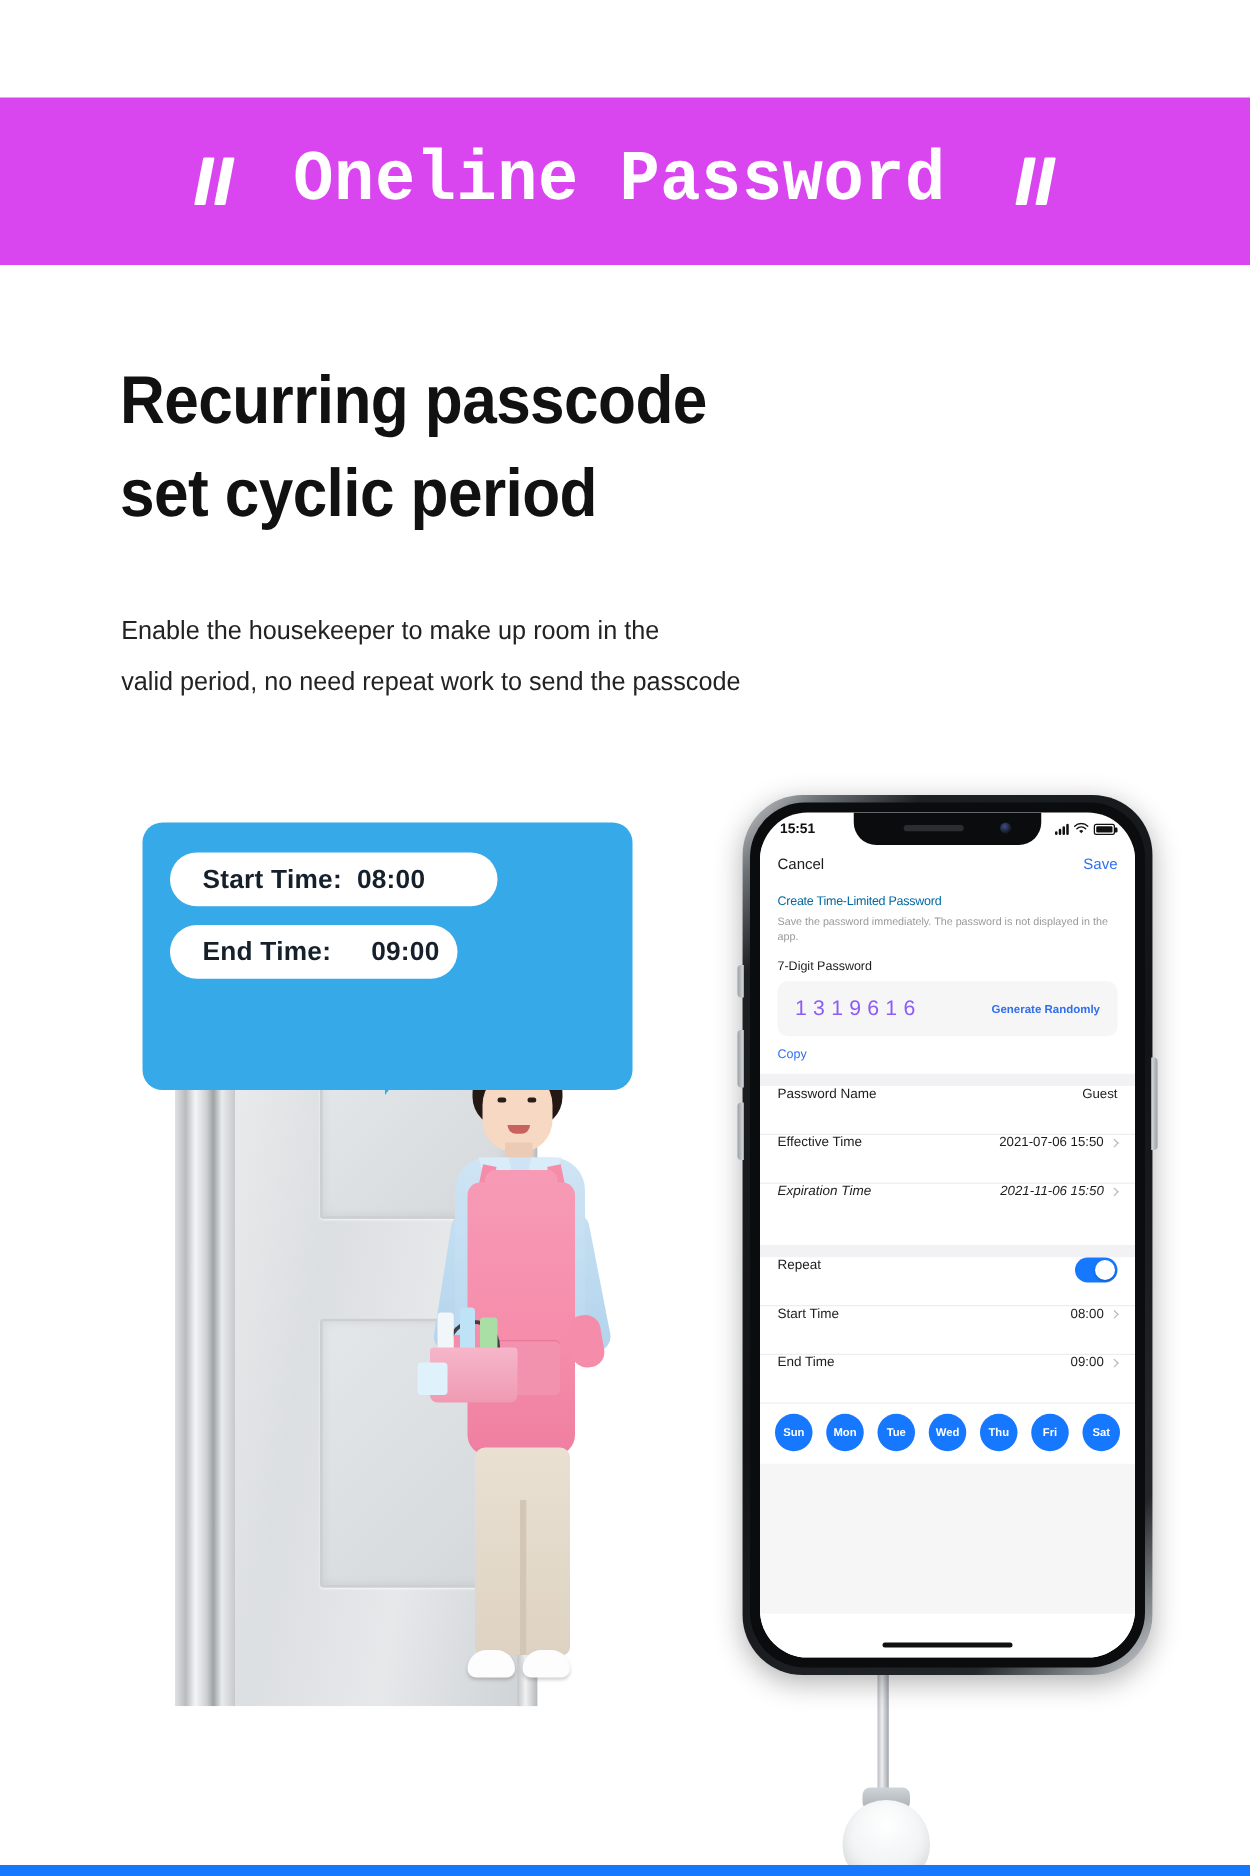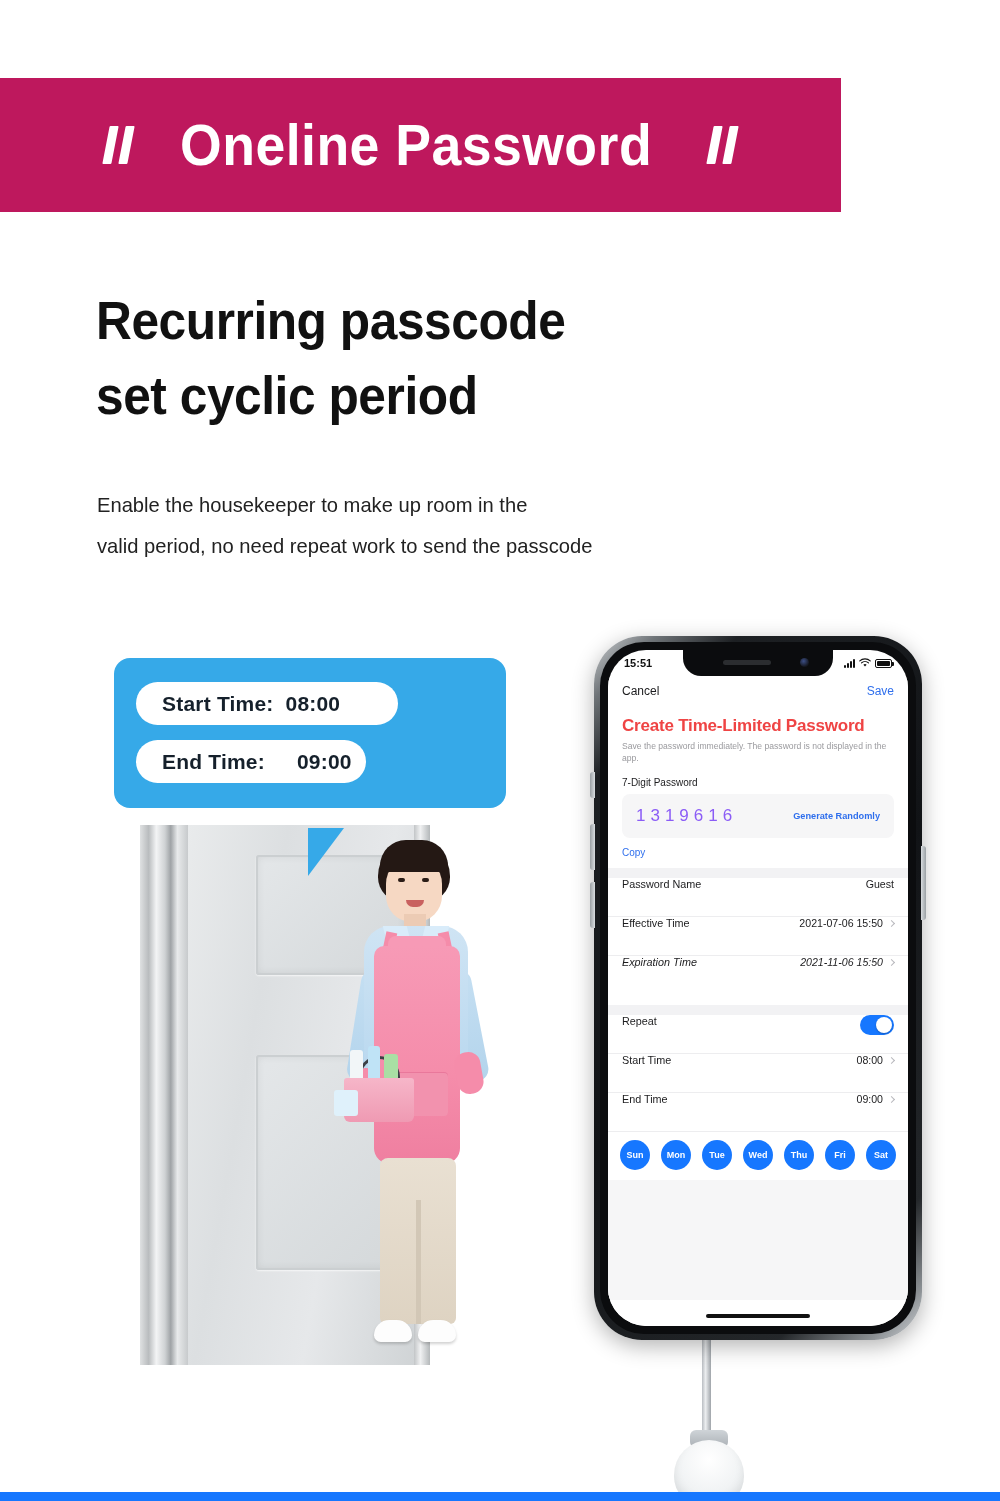--- a/index.html
+++ b/index.html
@@ -6,23 +6,23 @@
   html, body {
     width: 1000px; height: 1501px;
     background: #ffffff;
     font-family: "Liberation Sans", sans-serif;
     overflow: hidden;
   }
   .page { position: relative; width: 1000px; height: 1501px; background:#fff; }
 
   
   .banner {
-    position: absolute; left: 0; top: 78px; width: 841px; height: 134px;
-    background: #be185d;
-    display: flex; align-items: center; justify-content: center;
+    position: absolute; left: 0; top: 78px; width: 1000px; height: 134px;
+    background: #d946ef;
+    display: flex; align-items: center; justify-content: center; font-family: Liberation Mono, monospace;
   }
   .banner-inner { display: flex; align-items: center; gap: 34px; }
   .qmark { display: inline-flex; gap: 7px; }
   .qmark i {
     display: block; width: 9px; height: 38px; background: #fff;
     transform: skewX(-11deg); border-radius: 1px;
   }
   .qmark.right { margin-left: 8px; }
   .banner-title {
     color: #ffffff; font-size: 57px; font-weight: bold;
@@ -175,21 +175,21 @@
     border-radius: 36px 36px 30px 30px;
     box-shadow: inset 0 -6px 10px rgba(0,0,0,0.08);
   }
   .mop-collar {
     position:absolute; left: 360px; top: 590px; width: 38px; height: 18px;
     background: linear-gradient(180deg,#cfd4d8,#a9afb4); border-radius: 6px;
   }
 
   
   .callout {
-    position:absolute; left: 114px; top: 658px; width: 392px; height: 150px;
+    position:absolute; left: 114px; top: 658px; width: 392px; height: 214px;
     background: #36a9e8; border-radius: 16px;
   }
   .callout-tail {
     position:absolute; left: 308px; top: 828px; width: 0; height: 0;
     border-left: 36px solid #36a9e8;
     border-bottom: 48px solid transparent;
   }
   .pill {
     position: absolute; background: #ffffff; border-radius: 26px;
     display:flex; align-items:center;
@@ -248,21 +248,21 @@
 
   .navbar {
     position:absolute; left:0; top: 26px; width: 300px; height: 30px;
     display:flex; align-items:center; justify-content:space-between; padding: 0 14px;
     background:#fff;
   }
   .nav-cancel { font-size: 12px; color:#1c1c1e; }
   .nav-save { font-size: 12px; color:#2f6fed; }
 
   .sheet { position:absolute; left:0; top: 56px; width: 300px; height: 620px; background:#fff; }
-  .sheet-title { font-size: 17px; font-weight: bold; color:#ef4444; padding: 10px 14px 0; letter-spacing:-0.2px; }
+  .sheet-title { font-size: 10px; font-weight: normal; color:#0369a1; padding: 10px 14px 0; letter-spacing:-0.2px; }
   .sheet-desc { font-size: 8.6px; color:#9a9a9e; padding: 5px 14px 0; line-height:1.35; }
 
   .field-label { font-size: 10px; color:#1c1c1e; padding: 13px 14px 0; }
   .pw-box {
     margin: 6px 14px 0; height: 44px; background:#f6f6f7; border-radius: 8px;
     display:flex; align-items:center; justify-content:space-between; padding: 0 14px;
   }
   .pw-digits { font-size: 17px; color:#8b5cf6; letter-spacing: 5px; font-weight: 500; }
   .pw-gen { font-size: 9.2px; font-weight: bold; color:#2f6fed; }
   .copy-link { font-size: 10px; color:#2f6fed; padding: 9px 14px 0; }

